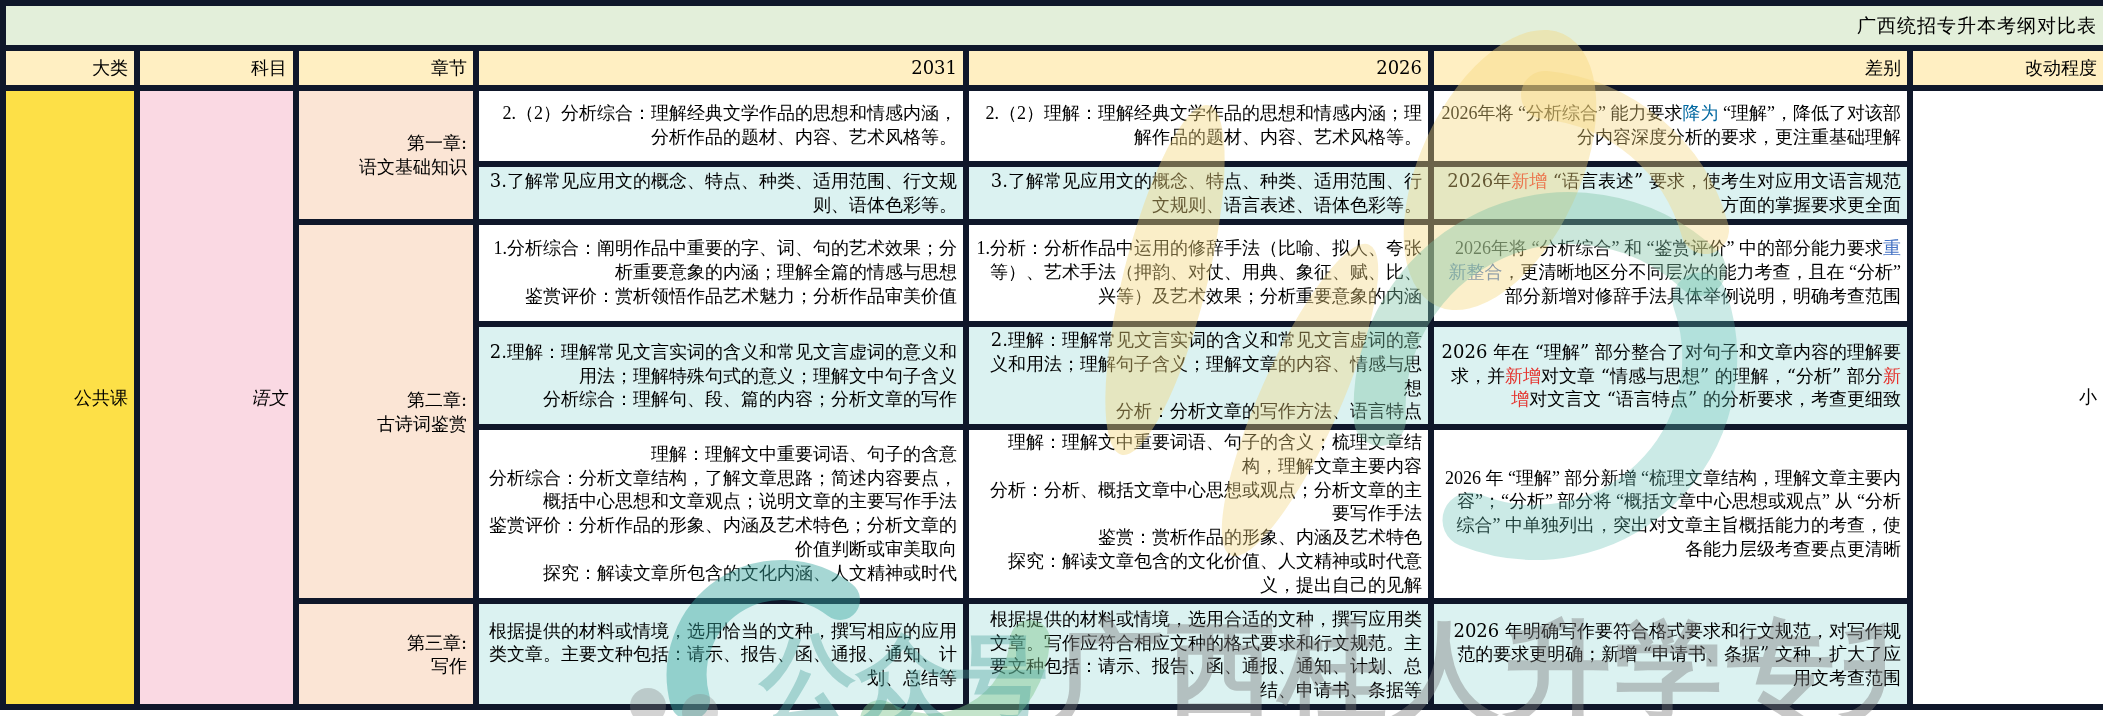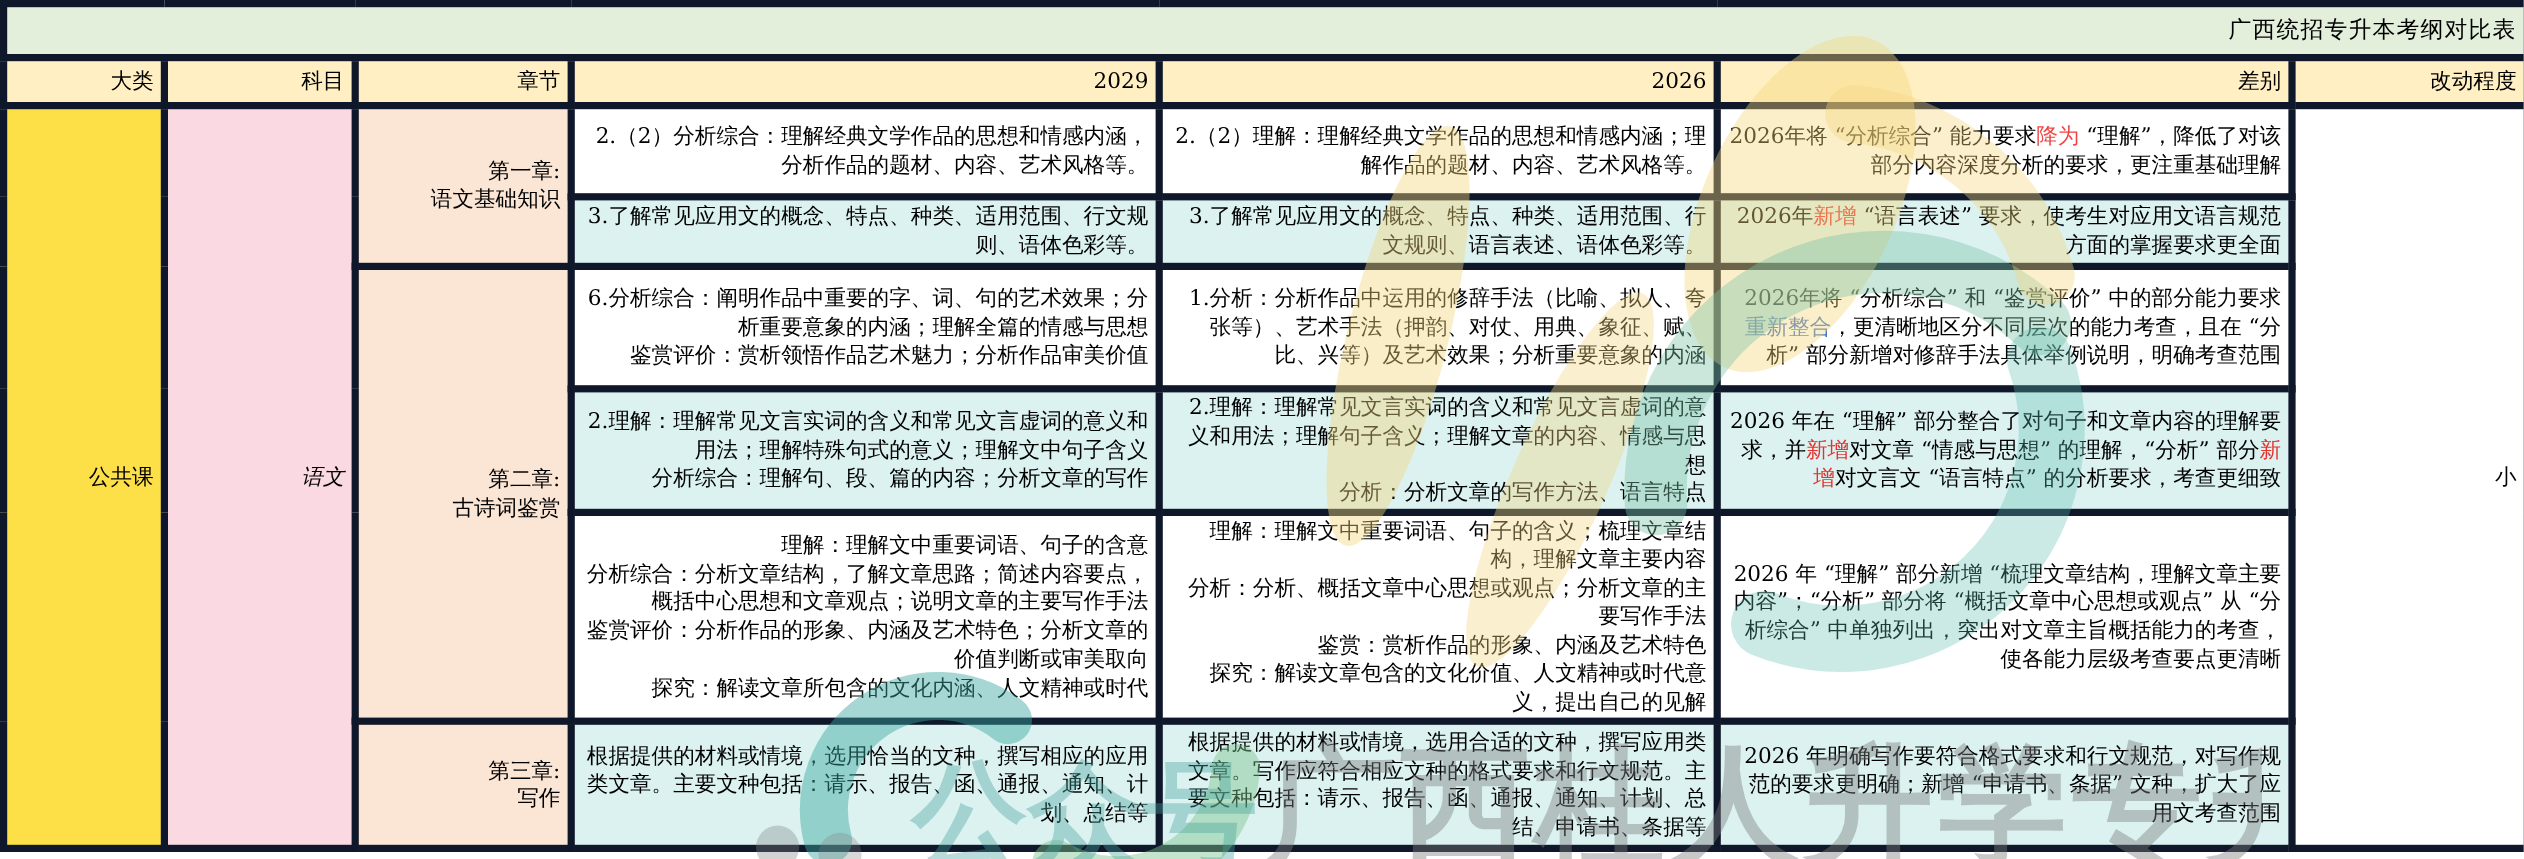--- a/index.html
+++ b/index.html
@@ -18,21 +18,21 @@
     text-align:right;vertical-align:middle;
     padding:1px 6px;
     font-size:18px;font-weight:400;line-height:1.32;
     white-space:pre-line;word-break:break-all;
   }
   .title-cell{background:#E3EFDA;font-size:19px;letter-spacing:1px;}
   .head{background:#FFEFC2;}
   .cat{background:#fde047;}
   .subj{background:#FAD9E3;font-style:italic;}
   .chap{background:#FBE5D5;}
-  .w{background:#FFFFFF;}
+  .w{background:#FFFFFF;font-family:Liberation Serif, serif;}
   .c{background:#DBF2F1;}
   tr.hr-title{height:45px;} tr.hr-head{height:40px;margin-top:24px;}
   tr.hr1{height:76px;} tr.hr2{height:58px;} tr.hr3{height:102px;}
   tr.hr4{height:100px;margin-top:39px;} tr.hr5{height:168px;} tr.hr6{height:106px;}
   .wm{
     position:absolute;left:0;top:0;width:1885px;height:716px;
     z-index:2;pointer-events:none;overflow:hidden;
   }
   .wm-text{
     font-family:"DejaVu Sans","Liberation Sans",sans-serif;
@@ -55,47 +55,47 @@
 
   <tbody>
       <tr class="hr-title">
     <td colspan="7" class="title-cell">广西统招专升本考纲对比表</td>
   </tr>
 
   <tr class="hr-head">
     <th class="head">大类</th>
     <th class="head">科目</th>
     <th class="head">章节</th>
-    <th class="head">2029</th>
+    <th class="head">2031</th>
     <th class="head">2026</th>
     <th class="head">差别</th>
     <th class="head">改动程度</th>
   </tr>
 
   <tr class="hr1">
     <td rowspan="6" class="cat">公共课</td>
     <td rowspan="6" class="subj">语文</td>
     <td rowspan="2" class="chap">第一章:
 语文基础知识</td>
     <td class="w">2.（2）分析综合：理解经典文学作品的思想和情感内涵，分析作品的题材、内容、艺术风格等。</td>
     <td class="w">2.（2）理解：理解经典文学作品的思想和情感内涵；理解作品的题材、内容、艺术风格等。</td>
-    <td class="w"><span>2026年将 “分析综合” 能力要求</span><span style="color: #ef4444;">降为</span><span> “理解”，降低了对该部分内容深度分析的要求，更注重基础理解</span></td>
+    <td class="w"><span>2026年将 “分析综合” 能力要求</span><span style="color: #0369a1;">降为</span><span> “理解”，降低了对该部分内容深度分析的要求，更注重基础理解</span></td>
     <td rowspan="6" class="w">小</td>
   </tr>
 
   <tr class="hr2">
     <td class="c">3.了解常见应用文的概念、特点、种类、适用范围、行文规则、语体色彩等。</td>
     <td class="c">3.了解常见应用文的概念、特点、种类、适用范围、行文规则、语言表述、语体色彩等。</td>
     <td class="c"><span>2026年</span><span style="color: rgb(229, 50, 45);">新增</span><span> “语言表述” 要求，使考生对应用文语言规范方面的掌握要求更全面</span></td>
   </tr>
 
   <tr class="hr3">
     <td rowspan="3" class="chap">第二章:
 古诗词鉴赏</td>
-    <td class="w">6.分析综合：阐明作品中重要的字、词、句的艺术效果；分析重要意象的内涵；理解全篇的情感与思想
+    <td class="w">1.分析综合：阐明作品中重要的字、词、句的艺术效果；分析重要意象的内涵；理解全篇的情感与思想
 鉴赏评价：赏析领悟作品艺术魅力；分析作品审美价值</td>
     <td class="w">1.分析：分析作品中运用的修辞手法（比喻、拟人、夸张等）、艺术手法（押韵、对仗、用典、象征、赋、比、兴等）及艺术效果；分析重要意象的内涵</td>
     <td class="w"><span>2026年将 “分析综合” 和 “鉴赏评价” 中的部分能力要求</span><span style="color: rgb(68, 114, 196);">重新整合</span><span>，更清晰地区分不同层次的能力考查，且在 “分析” 部分新增对修辞手法具体举例说明，明确考查范围</span></td>
   </tr>
 
   <tr class="hr4">
     <td class="c">2.理解：理解常见文言实词的含义和常见文言虚词的意义和用法；理解特殊句式的意义；理解文中句子含义
 分析综合：理解句、段、篇的内容；分析文章的写作</td>
     <td class="c">2.理解：理解常见文言实词的含义和常见文言虚词的意义和用法；理解句子含义；理解文章的内容、情感与思想
 分析：分析文章的写作方法、语言特点</td>

